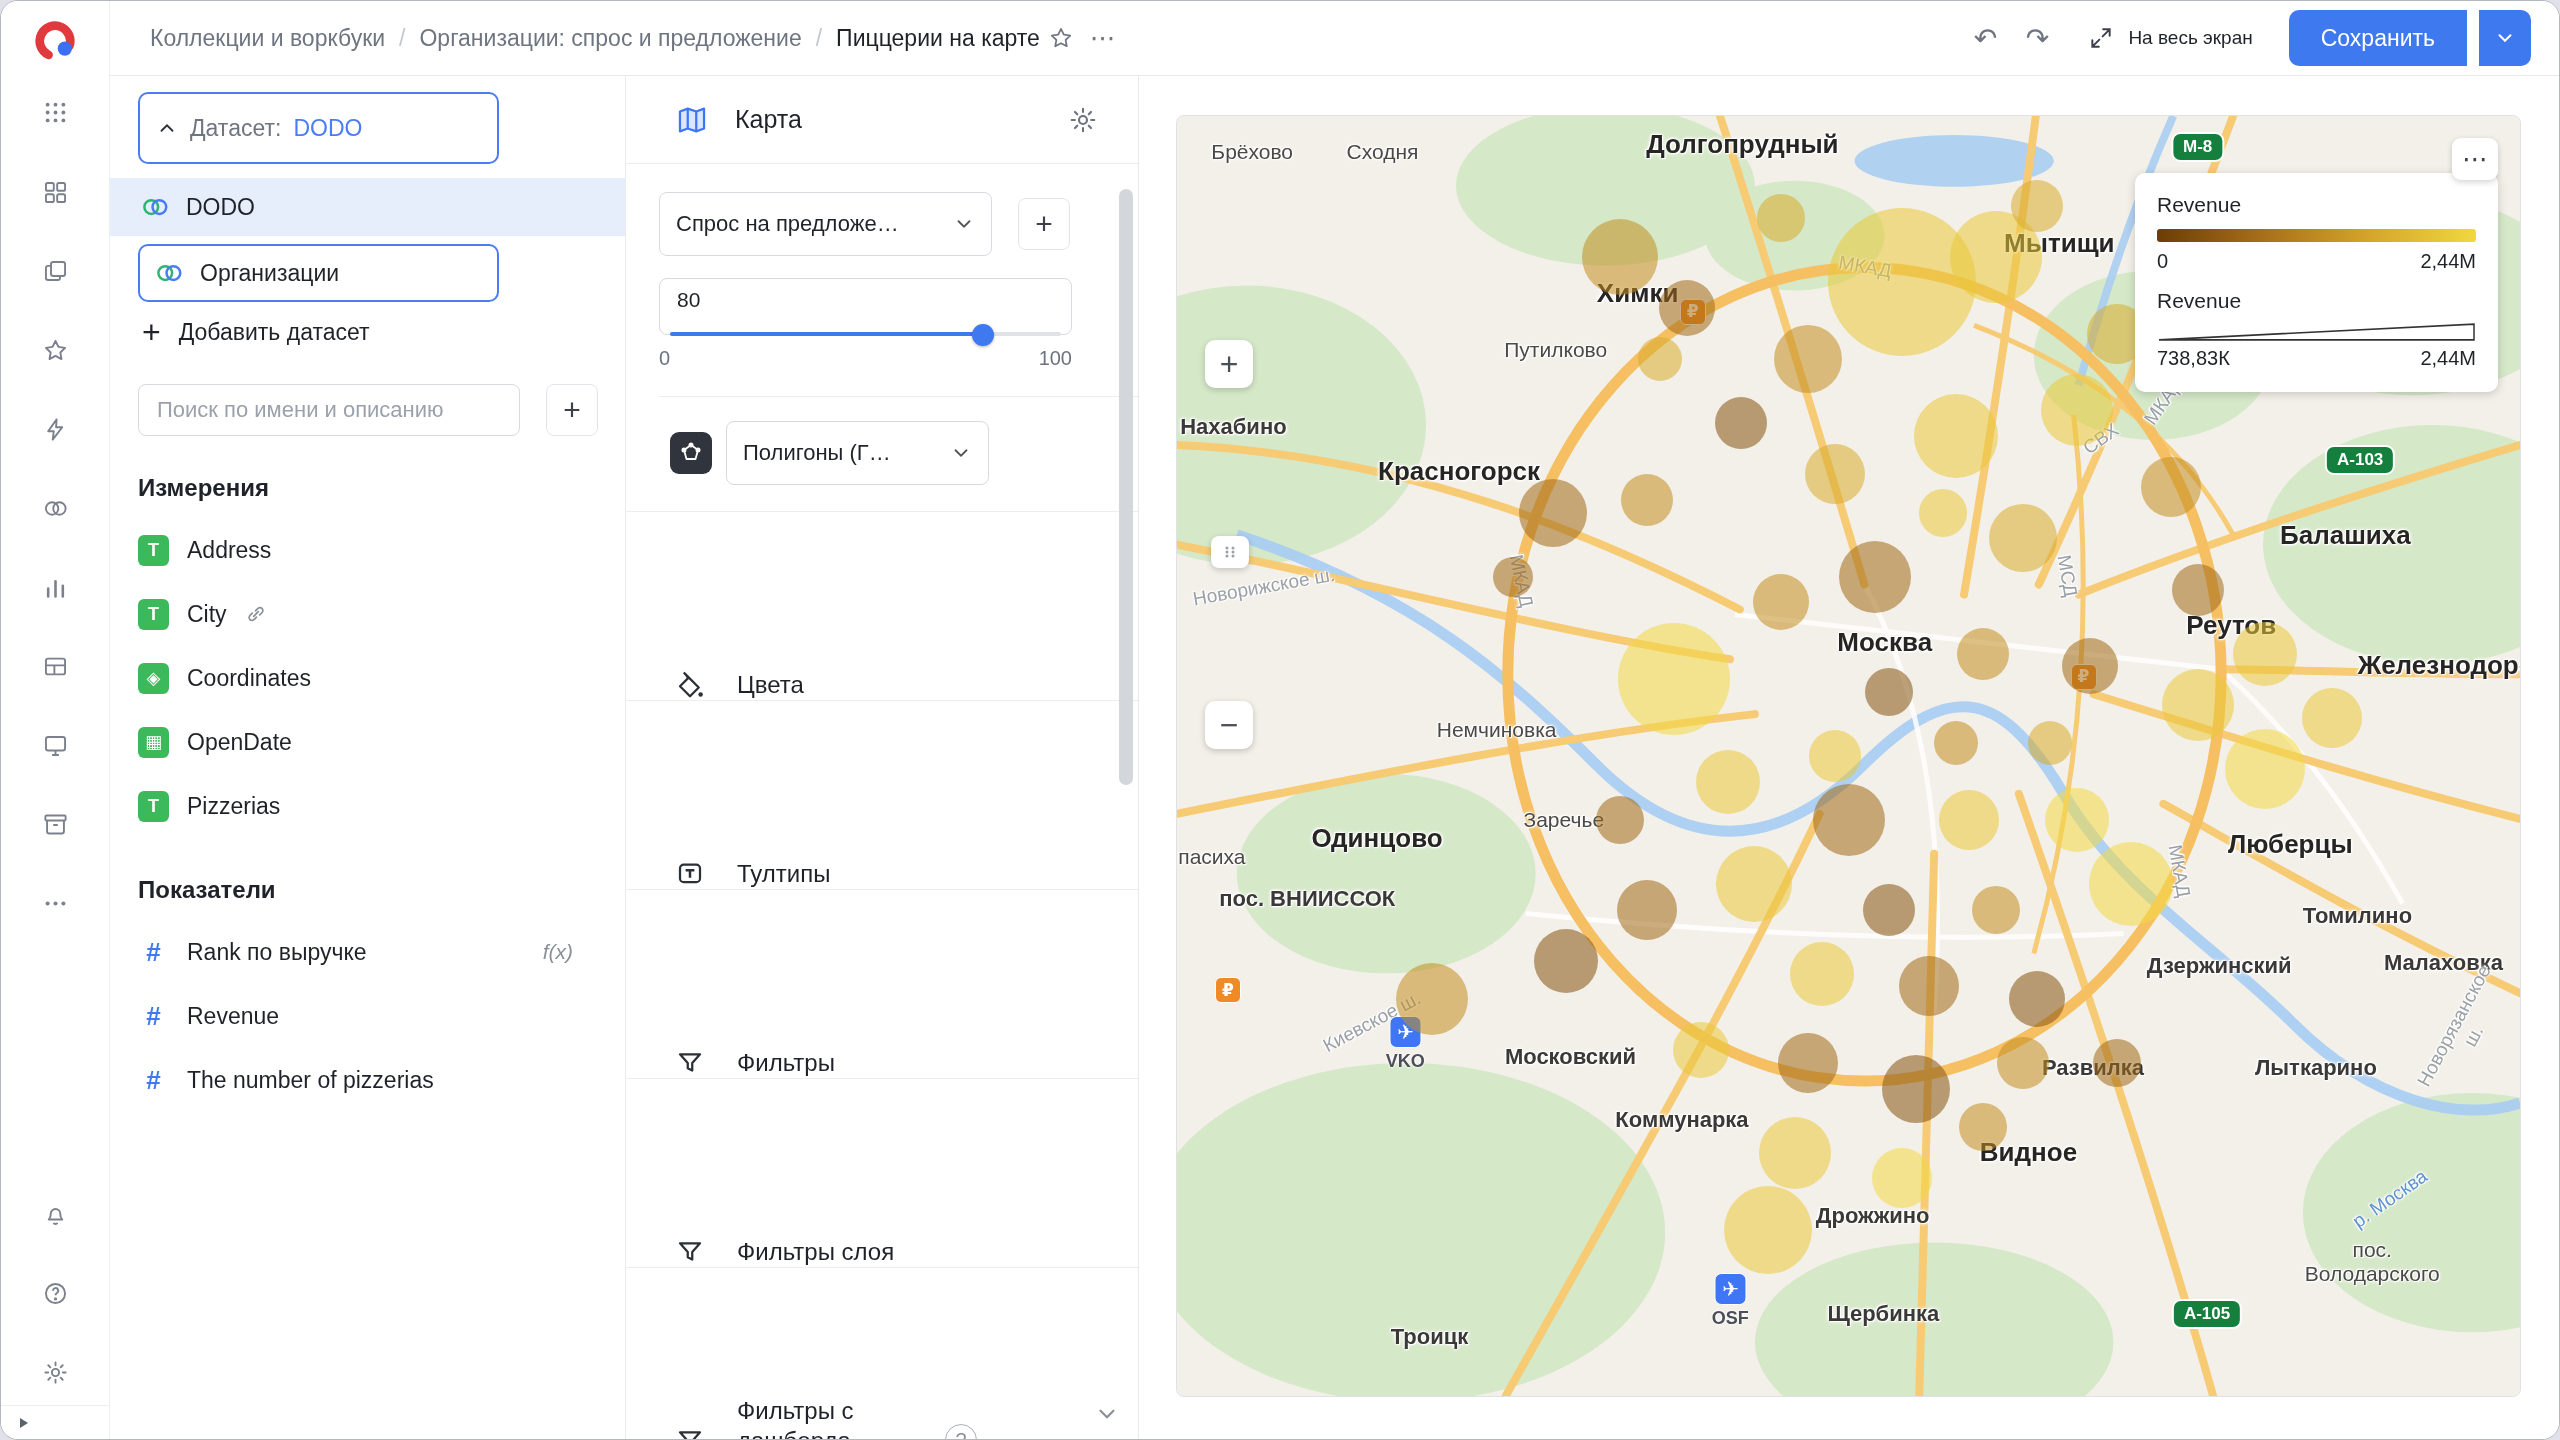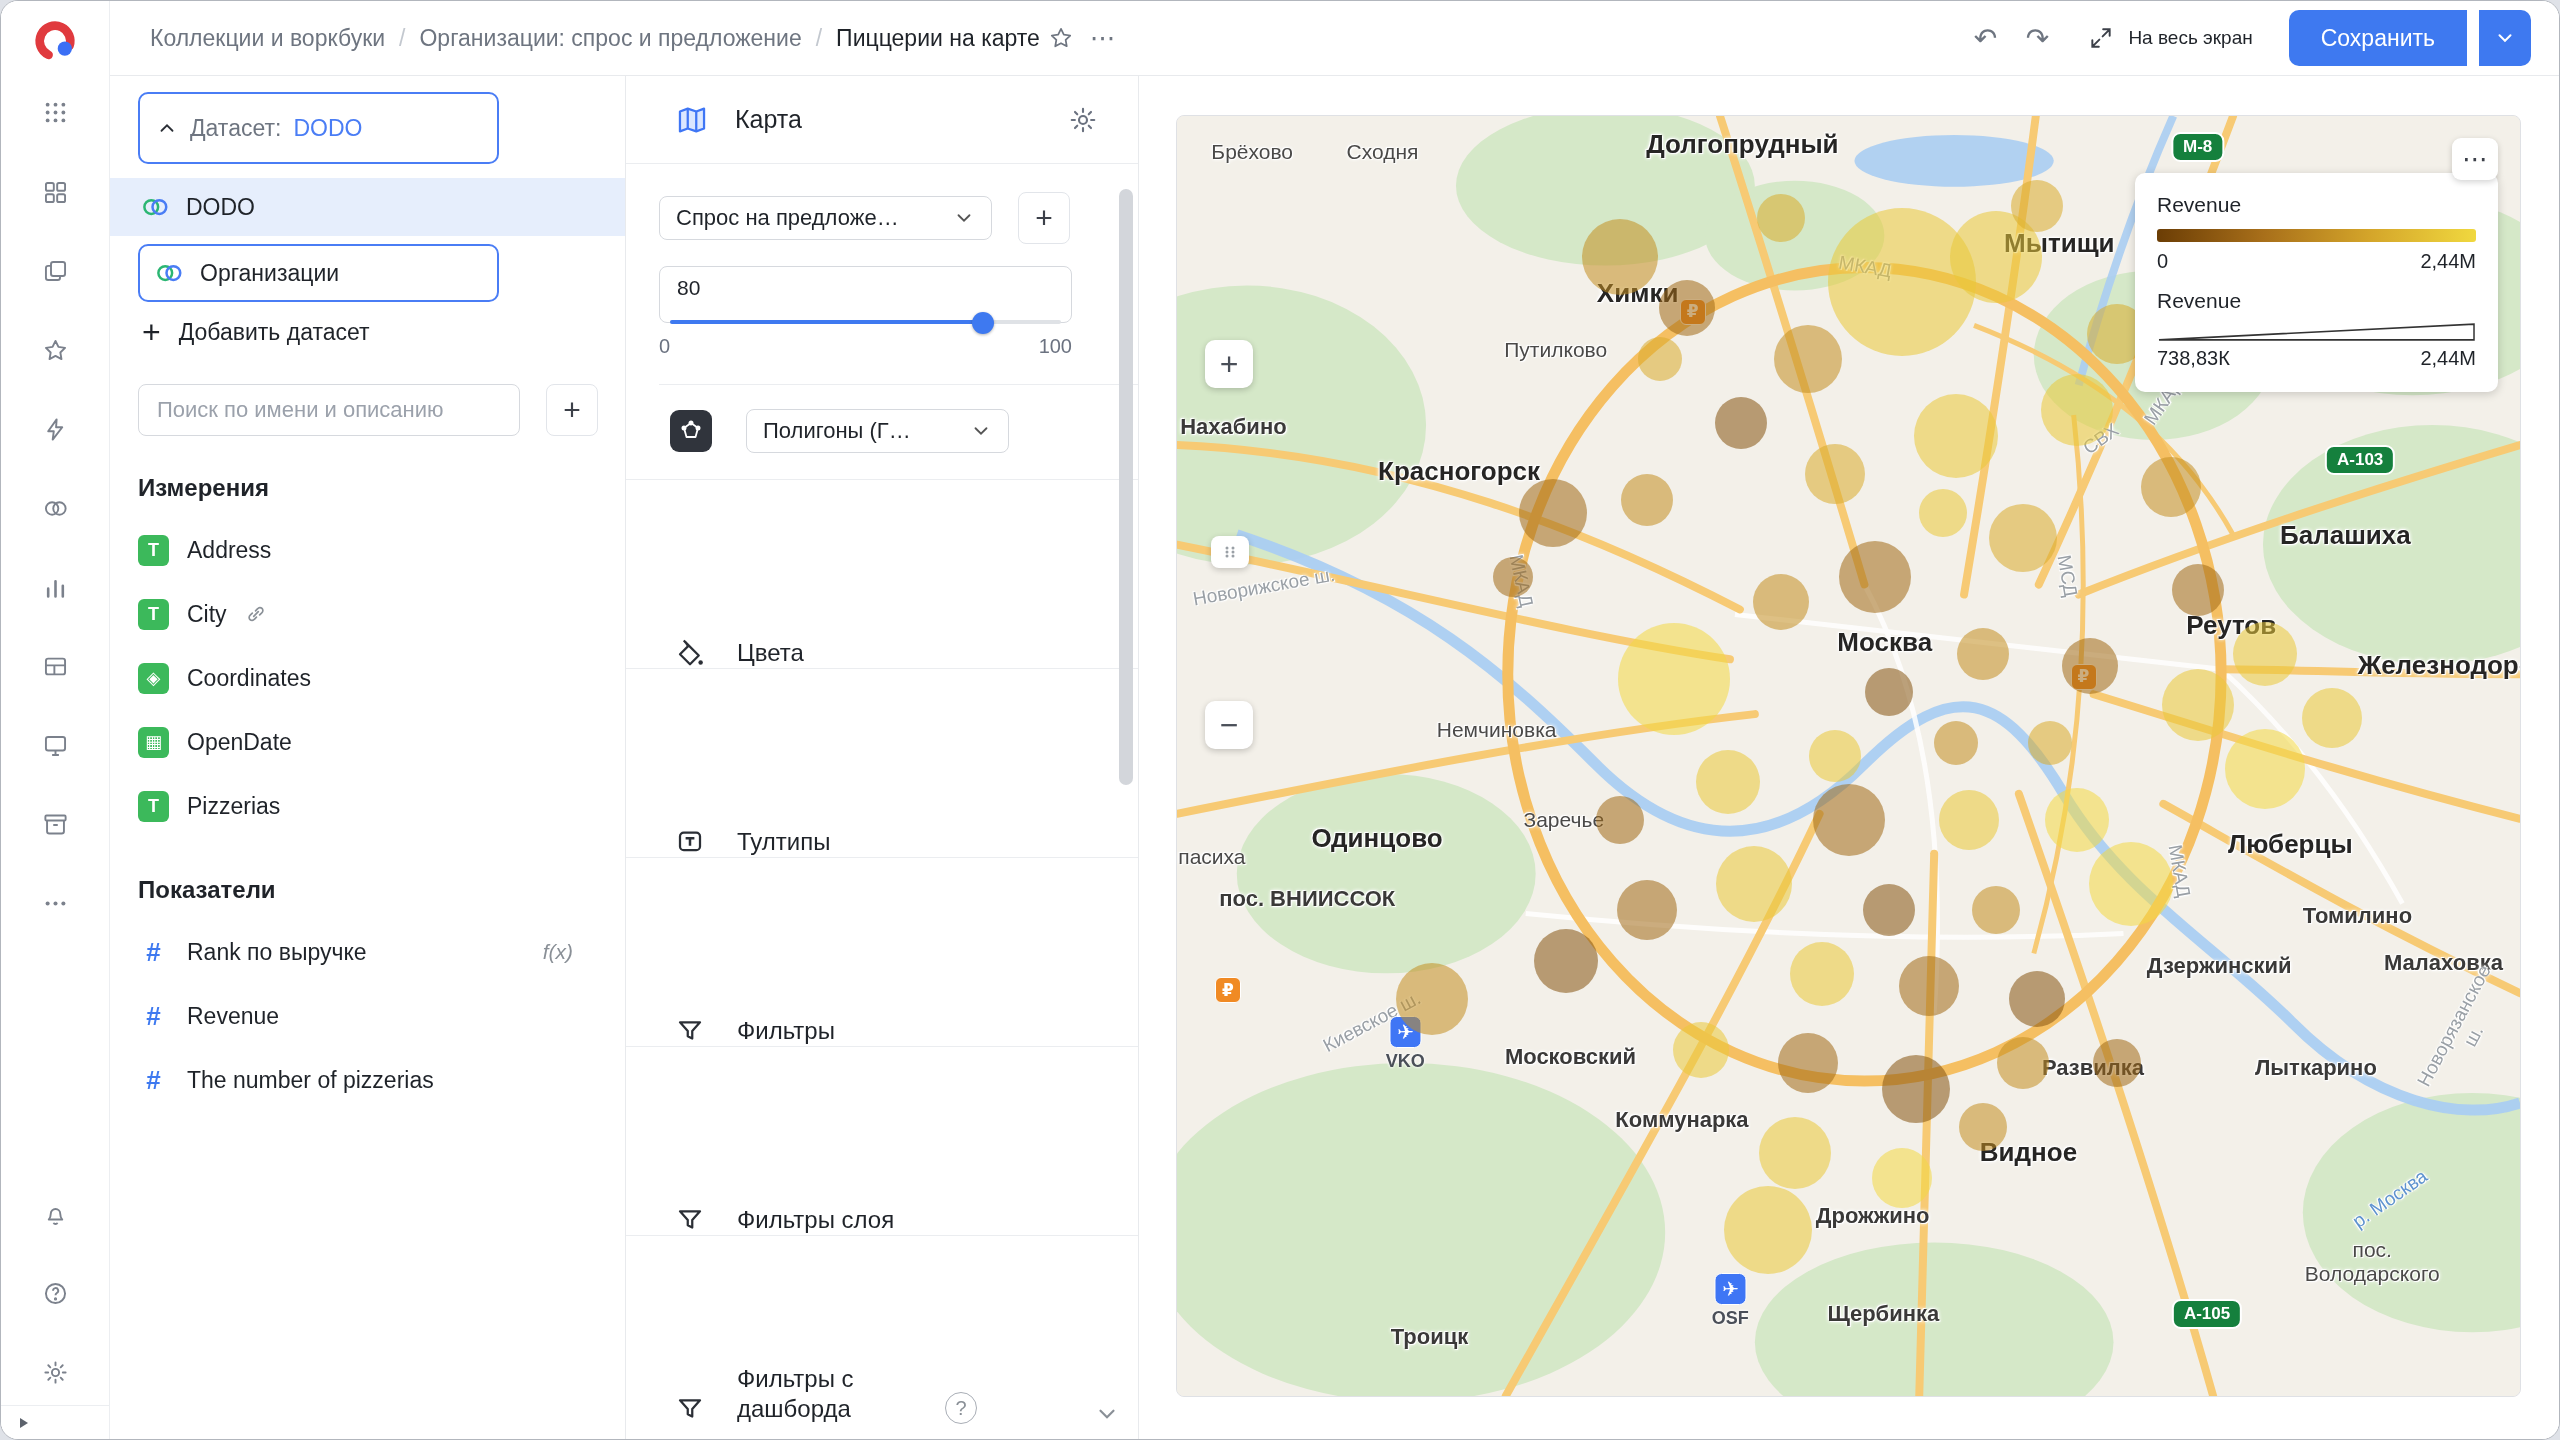--- a/index.html
+++ b/index.html
@@ -79,37 +79,37 @@
 
   
   .ch-panel { grid-column:3; grid-row:2; background:#fff; position:relative; overflow:hidden;
               border-right:1px solid #e8eaed; }
   .ch-header { height:88px; display:flex; align-items:center; padding:0 40px 0 49px;
                border-bottom:1px solid #ebedf0; }
   .ch-header .map-ico { width:34px; height:34px; margin-right:26px; }
   .ch-header .ttl { font-size:25px; color:#1f2329; flex:1; }
   .ch-header .gear { width:30px; height:30px; color:#6b7280; cursor:pointer; }
   .ch-controls { padding:28px 0 0 33px; }
-  .sel { height:44px; border:1px solid #d6d9de; border-radius:8px; display:flex; align-items:center;
+  .sel { height:64px; border:1px solid #d6d9de; border-radius:8px; display:flex; align-items:center;
          padding:0 16px; font-size:22px; color:#1f2329; cursor:pointer; background:#fff; }
   .sel .tx { flex:1; white-space:nowrap; overflow:hidden; text-overflow:ellipsis; }
   .sel svg { width:22px; height:22px; color:#555; flex:0 0 auto; }
   .row1 { display:flex; align-items:center; gap:26px; }
   .row1 .sel { width:333px; }
   .slider-box { margin-top:22px; width:413px; height:57px; border:1px solid #d6d9de; border-radius:8px;
                 position:relative; }
   .slider-box .val { position:absolute; top:9px; left:17px; font-size:21px; color:#1f2329; }
   .slider-track { position:absolute; left:10px; right:10px; bottom:-2px; height:4px; background:#dfe2e6; border-radius:2px; }
   .slider-fill { height:4px; background:#3e79f0; border-radius:2px; }
   .slider-knob { position:absolute; bottom:-10px; width:22px; height:22px; border-radius:50%;
                  background:#3e79f0; transform:translateX(-50%); cursor:pointer; box-shadow:0 1px 3px rgba(0,0,0,.3); }
   .slider-scale { width:413px; display:flex; justify-content:space-between; font-size:20px;
                   color:#6b7280; margin-top:12px; }
   .poly-block { margin-top:26px; padding:24px 0 26px 11px; border-top:1px solid #ebedf0;
-                display:flex; align-items:center; gap:34px; }
+                display:flex; align-items:center; gap:14px; }
   .poly-ico { width:42px; height:42px; border-radius:9px; background:#30343c; display:flex;
               align-items:center; justify-content:center; cursor:pointer; }
   .poly-ico svg { width:24px; height:24px; color:#fff; }
   .poly-block .sel { width:263px; }
   .sections { }
   .section { height:189px; border-top:1px solid #ebedf0; padding:34px 40px 0 49px; display:flex;
              align-items:flex-end; gap:32px; cursor:pointer; position:relative; }
   .section svg.sec-ico { width:30px; height:30px; color:#2b2f36; flex:0 0 auto; }
   .section .lab { font-size:24px; color:#1f2329; line-height:1.25; }
   .section.wrap .lab { max-width:130px; }

